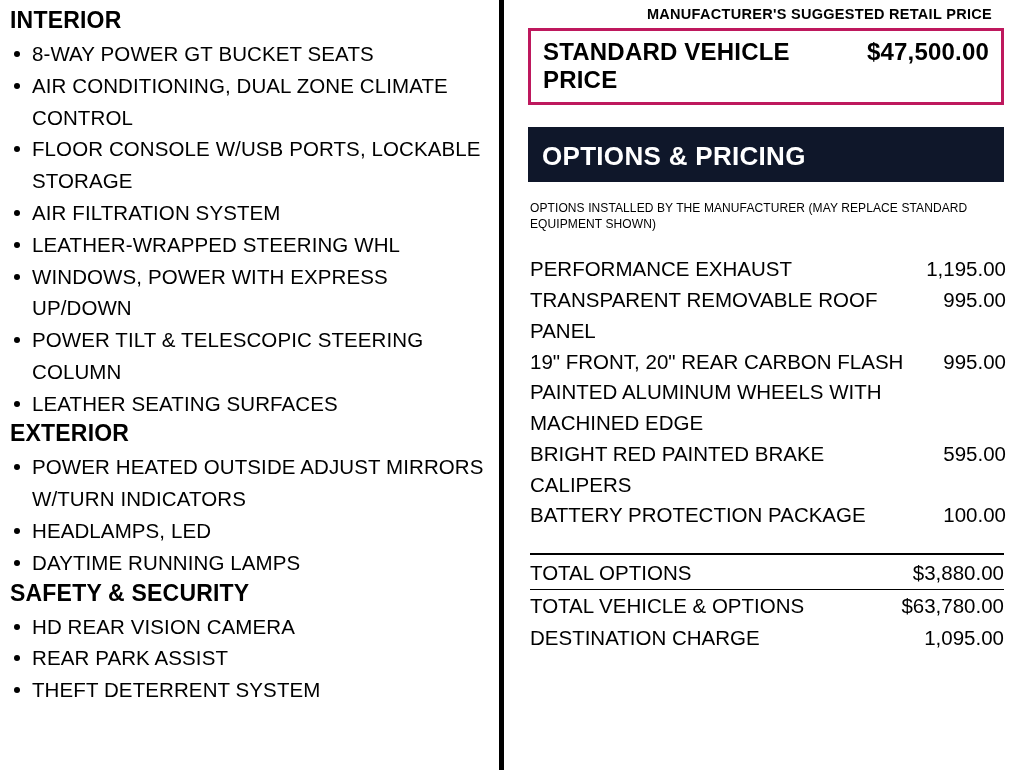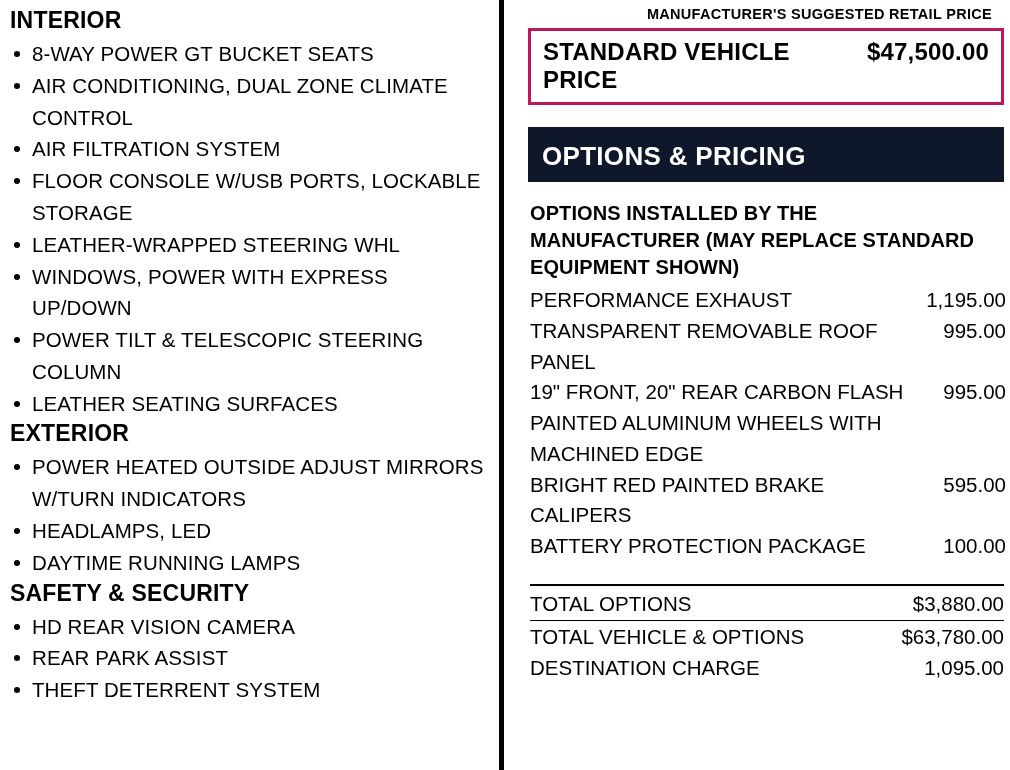--- a/index.html
+++ b/index.html
@@ -108,25 +108,25 @@
     background: #0f172a;
     color: #fff;
     font-size: 26px;
     font-weight: bold;
     letter-spacing: 0.3px;
     padding: 14px 14px 10px 14px;
     text-transform: uppercase;
     margin-bottom: 18px;
   }
   .options-note {
-    font-size: 20px;
-    font-weight: bold;
+    font-size: 12px;
+    font-weight: normal;
     line-height: 1.35;
     letter-spacing: 0.1px;
-    margin: 0 0 4px 2px;
+    margin: 0 0 22px 2px;
     text-transform: uppercase;
     max-width: 450px;
   }
   .opt-table {
     width: 100%;
     border-collapse: collapse;
     margin-left: 2px;
   }
   .opt-table td {
     font-size: 20.5px;
@@ -171,22 +171,22 @@
 <body>
 
 <div class="sticker">
 
   <div class="left-col">
     <div id="left-sections">
         <div class="section-heading">INTERIOR</div>
         <ul class="feature-list">
           <li>8-WAY POWER GT BUCKET SEATS</li>
           <li>AIR CONDITIONING, DUAL ZONE CLIMATE CONTROL</li>
+          <li>FLOOR CONSOLE W/USB PORTS, LOCKABLE STORAGE</li>
           <li>AIR FILTRATION SYSTEM</li>
-          <li>FLOOR CONSOLE W/USB PORTS, LOCKABLE STORAGE</li>
           <li>LEATHER-WRAPPED STEERING WHL</li>
           <li>WINDOWS, POWER WITH EXPRESS UP/DOWN</li>
           <li>POWER TILT &amp; TELESCOPIC STEERING COLUMN</li>
           <li>LEATHER SEATING SURFACES</li>
         </ul>
         <div class="section-heading subsequent">EXTERIOR</div>
         <ul class="feature-list">
           <li>POWER HEATED OUTSIDE ADJUST MIRRORS W/TURN INDICATORS</li>
           <li>HEADLAMPS, LED</li>
           <li>DAYTIME RUNNING LAMPS</li>

